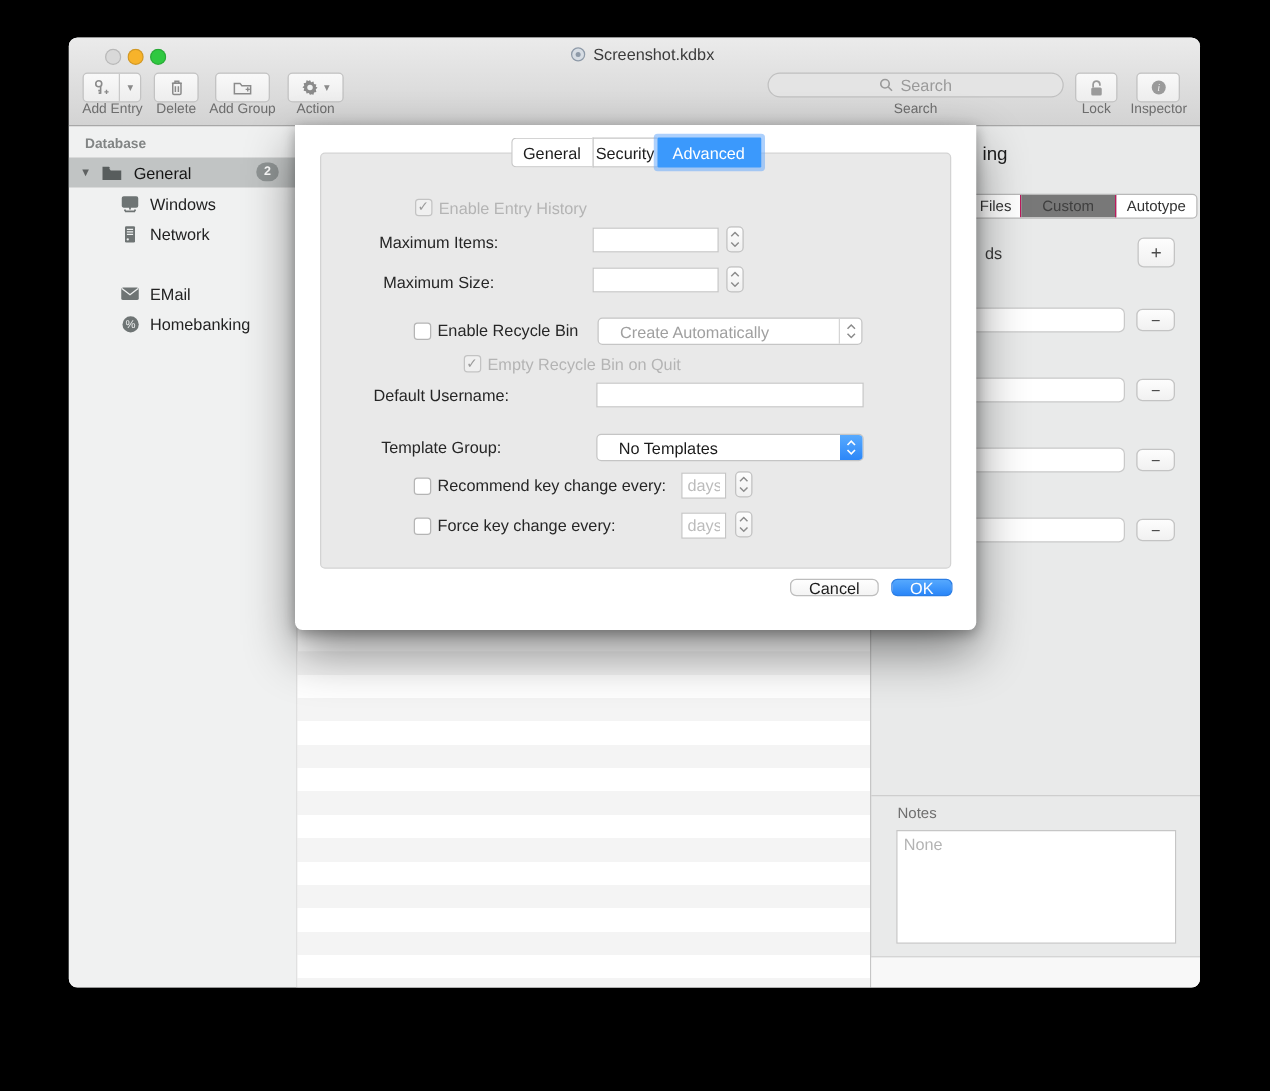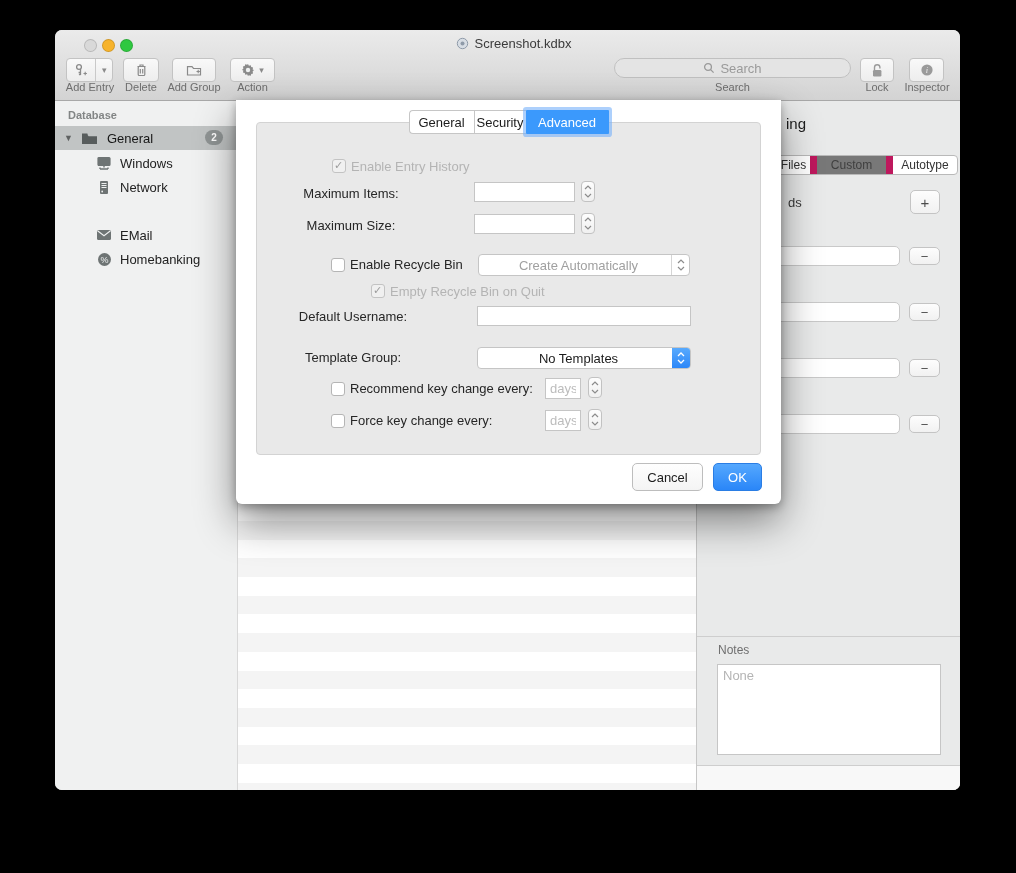--- a/index.html
+++ b/index.html
@@ -35,21 +35,21 @@
   .sb-icon{position:absolute;left:41px;width:16px;height:16px;display:flex;align-items:center;justify-content:center;}
   .sb-itemlabel{position:absolute;left:65px;font-size:13px;color:#222;}
   
   .listpanel{position:absolute;left:182px;top:70px;width:459px;bottom:0;background:#fff;border-left:1px solid #d8d8d8;box-sizing:border-box;}
   .stripes{position:absolute;left:0;right:0;top:421px;bottom:0;
     background:repeating-linear-gradient(to bottom,#f4f4f4 0px,#f4f4f4 18.7px,#ffffff 18.7px,#ffffff 37.4px);}
   
   .inspector{position:absolute;left:641px;top:70px;width:264px;bottom:0;background:#e9eaea;border-left:1px solid #c6c6c6;box-sizing:border-box;}
   .insp-title{position:absolute;left:89px;top:15px;font-size:15px;color:#1d1d1d;}
   .insp-seg{position:absolute;left:79px;top:55px;height:18px;display:flex;border:1px solid #b9b9b9;border-radius:4px;overflow:hidden;background:#fff;}
-  .insp-seg .seg{font-size:12px;color:#333;display:flex;align-items:center;justify-content:center;border-right:7px solid #be185d;box-sizing:border-box;}
+  .insp-seg .seg{font-size:12px;color:#333;display:flex;align-items:center;justify-content:center;border-right:1px solid #be185d;box-sizing:border-box;}
   .insp-seg .seg:last-child{border-right:none;}
   .insp-seg .seg.sel{background:#787878;color:#3f3f3f;}
   .frag-ds{position:absolute;left:91px;top:95px;font-size:13px;color:#3a3a3a;}
   .plusbtn{position:absolute;left:213px;top:90px;width:30px;height:24px;background:linear-gradient(#fdfdfd,#f1f1f1);
     border:1px solid #c4c4c4;border-radius:5px;box-sizing:border-box;display:flex;align-items:center;justify-content:center;
     font-size:15px;color:#4c4c4c;}
   .cfield{position:absolute;left:20px;width:183px;height:20px;background:#fff;border:1px solid #c9c9c9;border-radius:5px;box-sizing:border-box;font-size:12px;padding:0 6px;outline:none;font-family:"Liberation Sans",sans-serif;}
   .minusbtn{position:absolute;left:212px;width:31px;height:18px;background:linear-gradient(#fdfdfd,#f1f1f1);
     border:1px solid #c4c4c4;border-radius:5px;box-sizing:border-box;display:flex;align-items:center;justify-content:center;
     font-size:13px;color:#4c4c4c;}
@@ -76,27 +76,27 @@
   .dlabel{position:absolute;font-size:13px;color:#262626;}
   .dlabel.dis{color:#b4b4b4;}
   .rlabel{position:absolute;font-size:13px;color:#262626;text-align:center;}
   .dfield{position:absolute;background:#fff;border:1px solid #c5c5c5;box-sizing:border-box;font-size:13px;
     padding:0 4px;outline:none;font-family:"Liberation Sans",sans-serif;color:#222;}
   .dfield::placeholder{color:#bcbcbc;}
   .stepper{position:absolute;width:14px;height:21px;background:linear-gradient(#fdfdfd,#f0f0f0);border:1px solid #c2c2c2;
     border-radius:4px;box-sizing:border-box;display:flex;flex-direction:column;align-items:center;justify-content:center;gap:3px;}
   .popup{position:absolute;height:22px;background:#fff;border:1px solid #c5c5c5;border-radius:4px;
     box-sizing:border-box;display:flex;align-items:center;}
-  .popup .ptext{flex:1;font-size:13px;padding-left:7px;text-align:center;}
+  .popup .ptext{flex:1;font-size:13px;padding-left:17px;}
   .popup .pcap{width:18px;height:100%;display:flex;flex-direction:column;align-items:center;justify-content:center;gap:2px;box-sizing:border-box;}
   .popup.disabled .ptext{color:#a0a0a0;}
   .popup.disabled .pcap{border-left:1px solid #d5d5d5;}
   .popup.active .ptext{color:#1b1b1b;}
   .popup.active .pcap{background:linear-gradient(#58aafe,#2c87f8);border-radius:0 3px 3px 0;}
-  .btn{position:absolute;height:28px;box-sizing:border-box;border-radius:5px;font-size:13px;
+  .btn{position:absolute;height:14px;box-sizing:border-box;border-radius:5px;font-size:13px;
     display:flex;align-items:center;justify-content:center;}
   .btn-cancel{left:396px;top:363px;width:71px;background:linear-gradient(#fefefe,#f4f4f4);border:1px solid #bdbdbd;color:#1c1c1c;}
   .btn-ok{left:477px;top:363px;width:49px;background:linear-gradient(#55a8fe,#2a86f8);border:1px solid #2a7de4;color:#fff;}
   svg{display:block;}
 </style>
 </head>
 <body>
 
 <div class="window">
 

